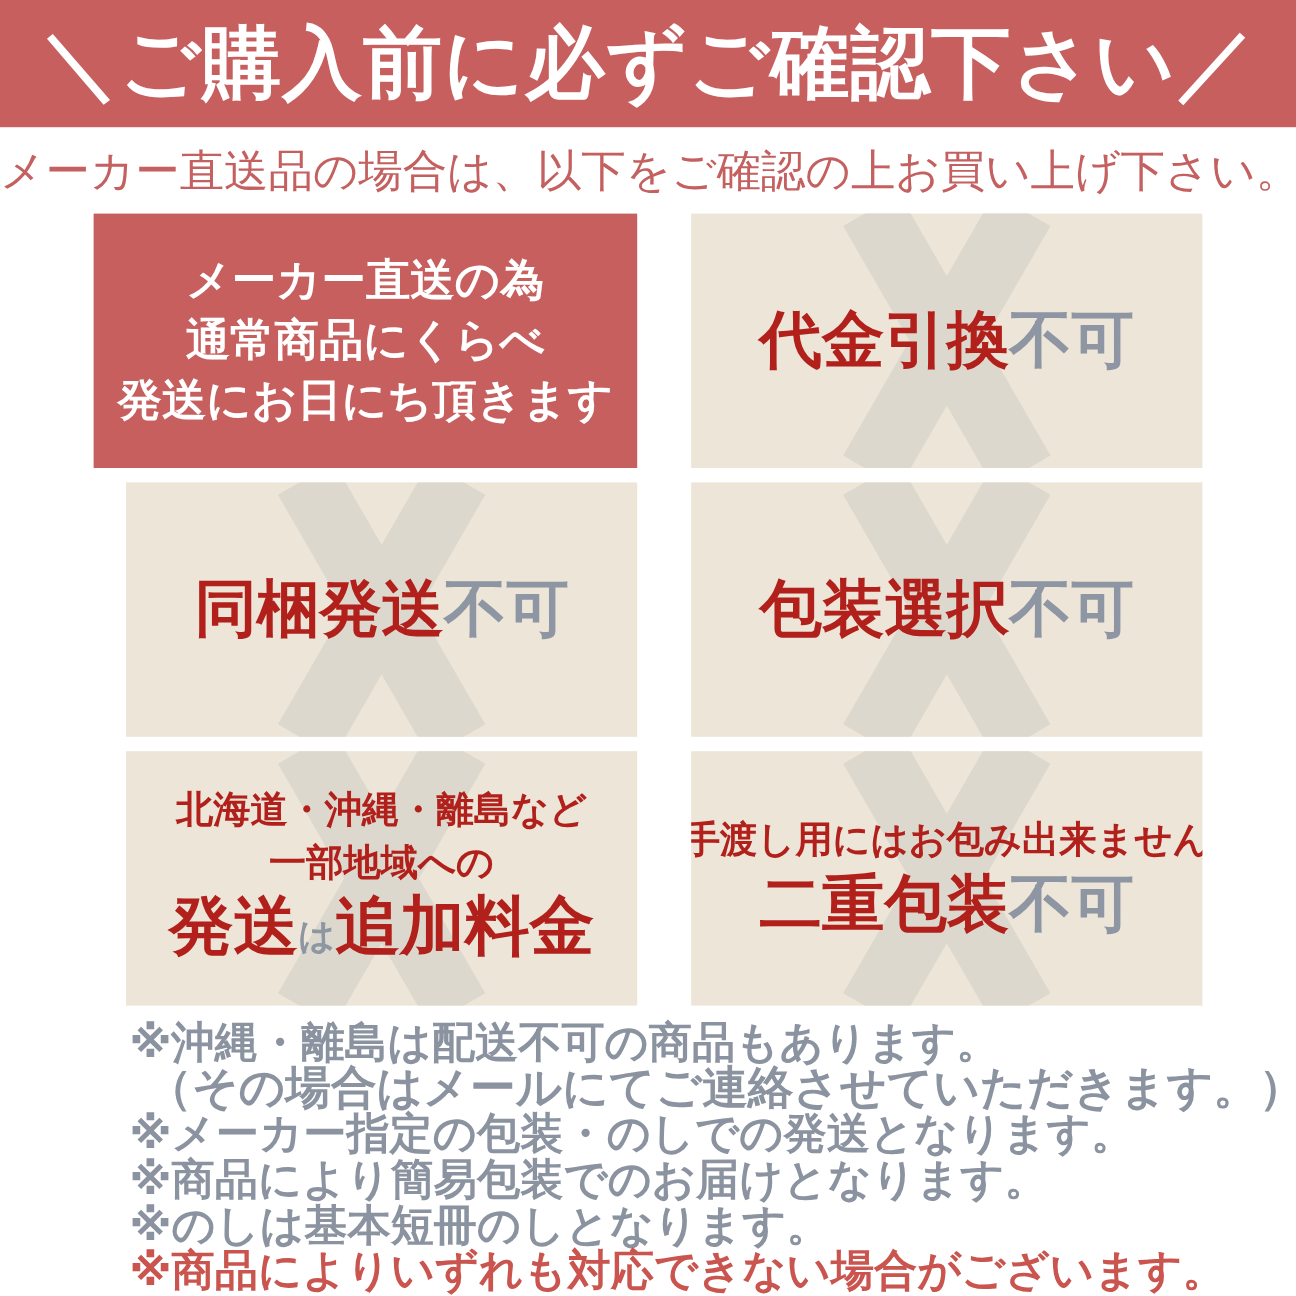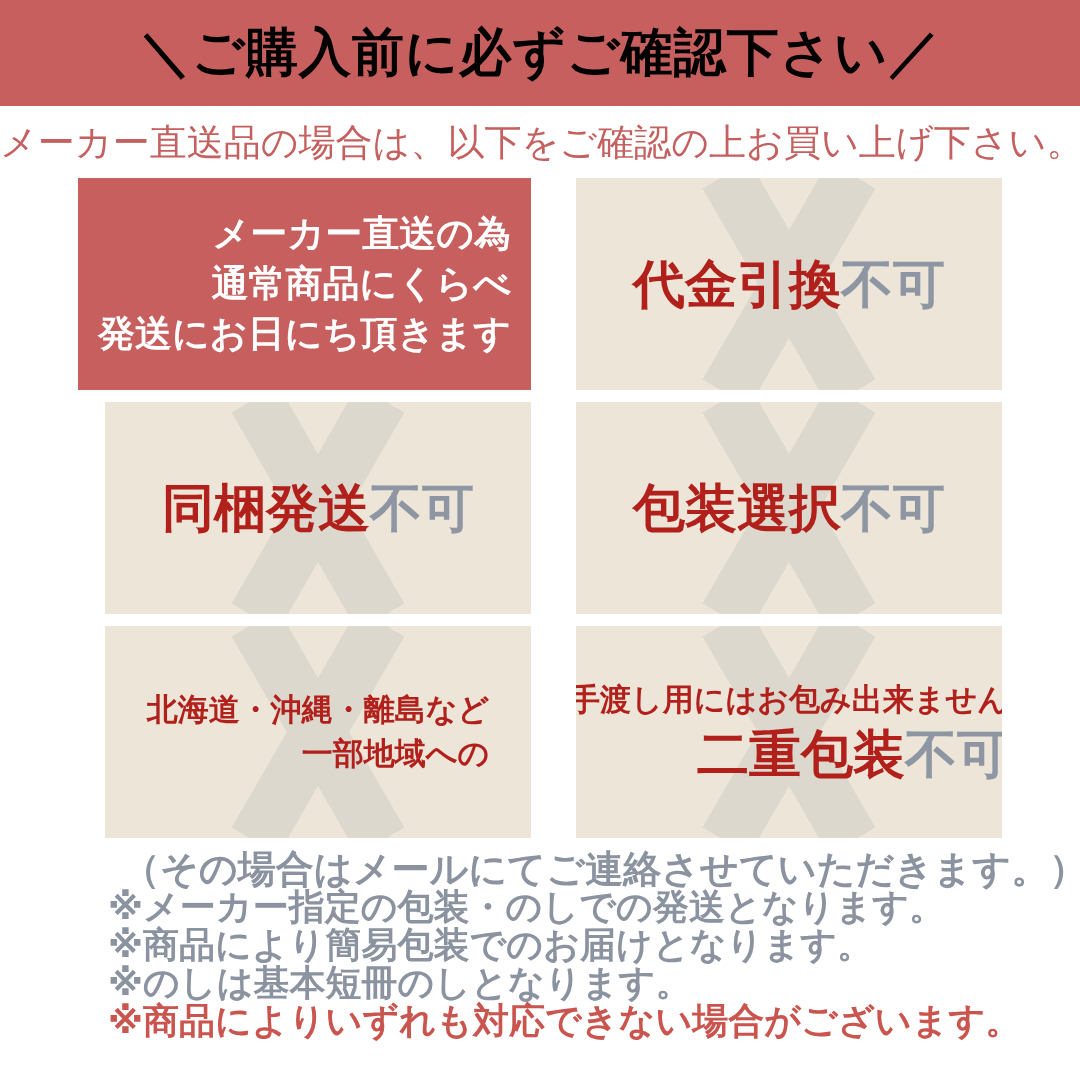--- a/index.html
+++ b/index.html
@@ -17,22 +17,22 @@
 
   
   .header-banner {
     height: 106px;
     background: #c75f5f;
     display: flex;
     align-items: center;
     justify-content: center;
   }
   .header-banner .title {
-    color: #000000;
-    font-size: 52px;
+    color: #ffffff;
+    font-size: 66px;
     font-weight: bold;
     letter-spacing: 1px;
     white-space: nowrap;
   }
 
   
   .subtitle {
     margin-top: 14px;
     text-align: center;
     color: #c4605f;
@@ -63,21 +63,20 @@
   .box.red-bg {
     background: #c75f5f;
   }
   .box.beige-bg {
     background: #ece5d8;
     margin-left: 27px;
   }
   .box .content {
     position: relative;
     z-index: 2;
-    text-align: right;
   }
   .red-bg .info-line {
     color: #ffffff;
     font-size: 37px;
     font-weight: bold;
     line-height: 50px;
     white-space: nowrap;
   }
 
   
@@ -189,32 +188,34 @@
     <div class="content">
       <div class="main-line"><span class="dark-red">包装選択</span><span class="gray-txt">不可</span></div>
     </div>
   </div>
 
   <div class="box beige-bg">
     <div class="cross"></div>
     <div class="content">
       <div class="sub-line">北海道・沖縄・離島など</div>
       <div class="sub-line">一部地域への</div>
+      <div class="fee-line"><span class="dark-red">発送</span><span class="particle">は</span><span class="dark-red">追加料金</span></div>
     </div>
   </div>
 
   <div class="box beige-bg">
     <div class="cross"></div>
     <div class="content">
       <div class="sub-line">手渡し用にはお包み出来ません</div>
       <div class="main-line"><span class="dark-red">二重包装</span><span class="gray-txt">不可</span></div>
     </div>
   </div>
 
 </div>
 
 <div class="notes">
+  <div class="note-line">※沖縄・離島は配送不可の商品もあります。</div>
   <div class="note-line small">（その場合はメールにてご連絡させていただきます。）</div>
   <div class="note-line">※メーカー指定の包装・のしでの発送となります。</div>
   <div class="note-line">※商品により簡易包装でのお届けとなります。</div>
   <div class="note-line">※のしは基本短冊のしとなります。</div>
   <div class="note-line red">※商品によりいずれも対応できない場合がございます。</div>
 </div>
 
 </body></html>

